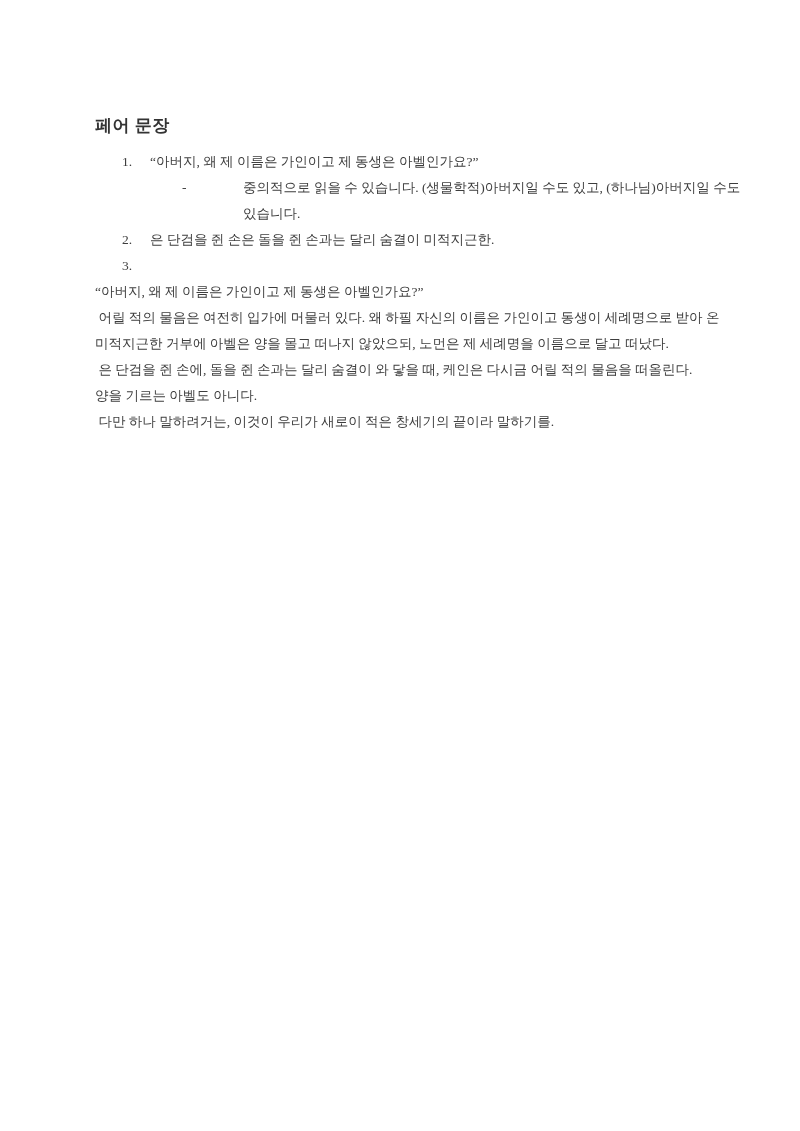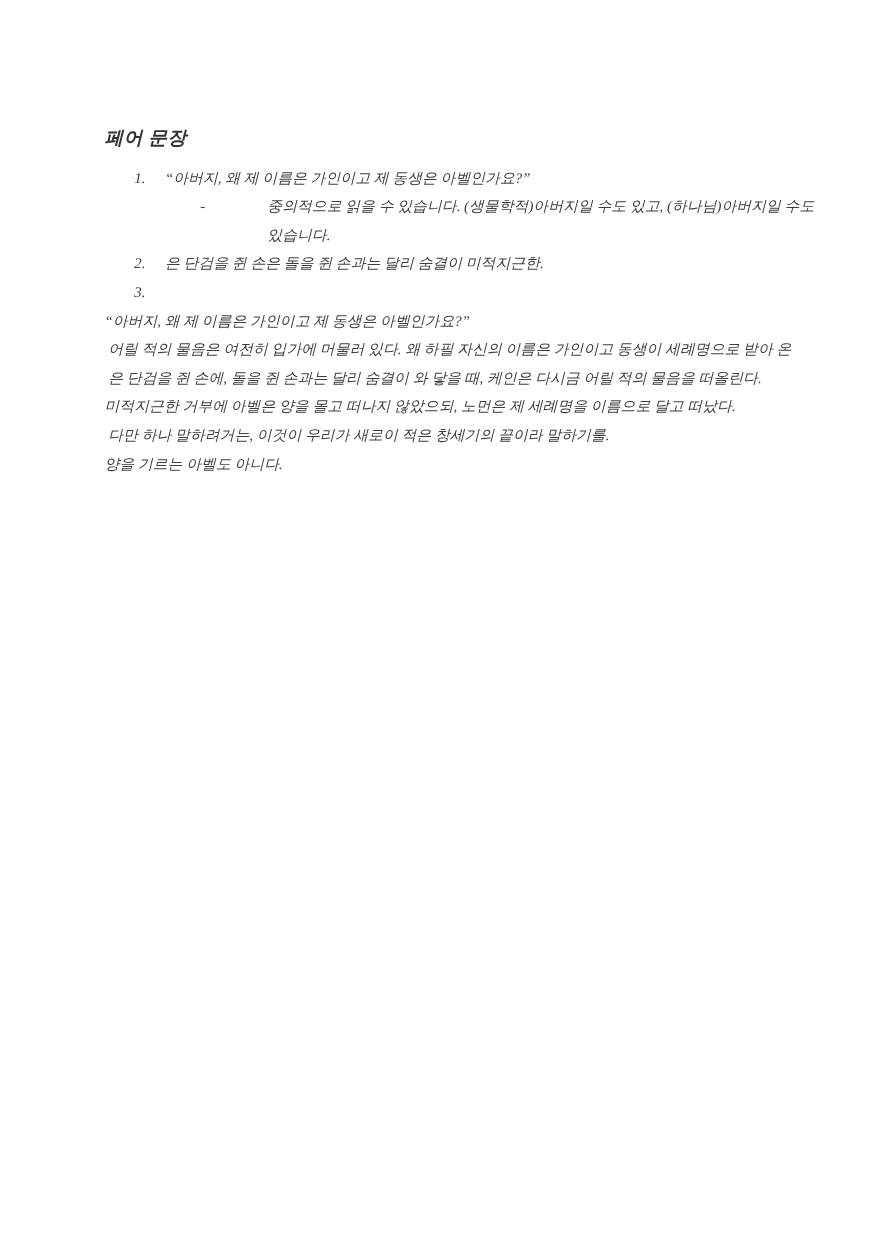--- a/index.html
+++ b/index.html
@@ -14,21 +14,20 @@
     color: #3d3d3d;
     overflow: hidden;
   }
   .page {
     position: relative;
     width: 800px;
     height: 1131px;
     background: #ffffff;
     box-sizing: border-box;
     padding: 115px 88px 0 95px;
-    font-style: italic;
   }
   .section-heading {
     font-size: 17px;
     font-weight: bold;
     line-height: 22px;
     color: #333333;
     letter-spacing: 0.5px;
     margin: 0;
   }
   .pair-heading { margin-bottom: 12px; }
@@ -99,19 +98,19 @@
     <div class="pair-item">
       <span class="num">3.</span>
     </div>
 
   </div>
 
 
   <div class="prose-block">
     <div class="prose-line">“아버지, 왜 제 이름은 가인이고 제 동생은 아벨인가요?”</div>
     <div class="prose-line"> 어릴 적의 물음은 여전히 입가에 머물러 있다. 왜 하필 자신의 이름은 가인이고 동생이 세례명으로 받아 온</div>
+    <div class="prose-line">미적지근한 거부에 아벨은 양을 몰고 떠나지 않았으되, 노먼은 제 세례명을 이름으로 달고 떠났다.</div>
     <div class="prose-line"> 은 단검을 쥔 손에, 돌을 쥔 손과는 달리 숨결이 와 닿을 때, 케인은 다시금 어릴 적의 물음을 떠올린다.</div>
-    <div class="prose-line">미적지근한 거부에 아벨은 양을 몰고 떠나지 않았으되, 노먼은 제 세례명을 이름으로 달고 떠났다.</div>
+    <div class="prose-line">양을 기르는 아벨도 아니다.</div>
     <div class="prose-line"> 다만 하나 말하려거는, 이것이 우리가 새로이 적은 창세기의 끝이라 말하기를.</div>
-    <div class="prose-line">양을 기르는 아벨도 아니다.</div>
   </div>
 
 </div>
 
 </body></html>

